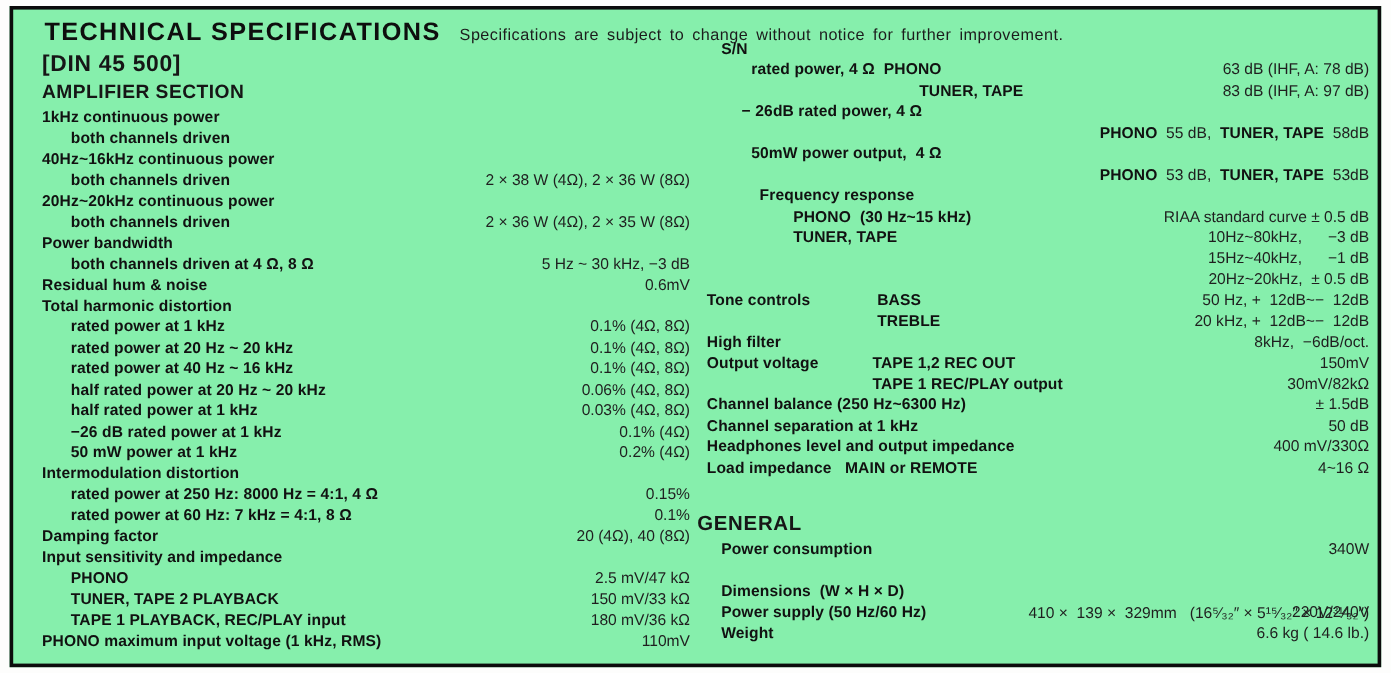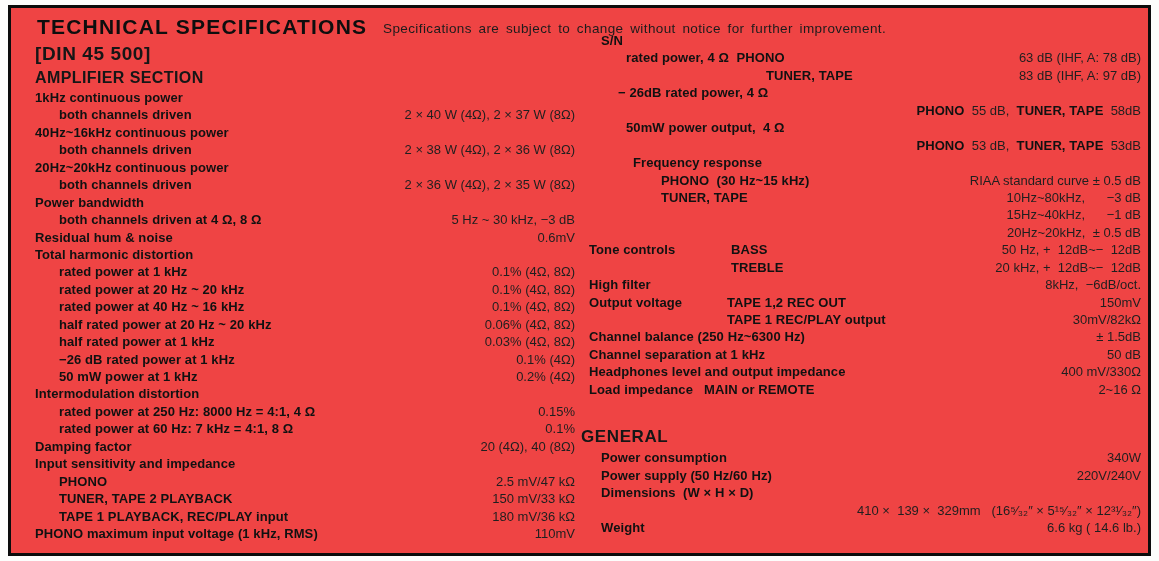--- a/index.html
+++ b/index.html
@@ -1,19 +1,19 @@
 <!DOCTYPE html>
 <html><head>
 <meta charset="utf-8">
 <style>
   html,body{margin:0;padding:0;background:#ffffff;}
   .page{position:relative;width:1159px;height:561px;background:#fdfdfc;
         font-family:"Liberation Sans",sans-serif;color:#161616;overflow:hidden;}
   .frame{position:absolute;left:8px;top:5px;width:1137px;height:545px;
-         border:3px solid #0c0c0c;background:#ef4444;}
+         border:3px solid #0c0c0c;background:#86efac;}
   .title{position:absolute;left:26px;top:7px;font-size:21px;font-weight:700;
          letter-spacing:1.2px;color:#0e0e0e;white-space:pre;}
   .note{position:absolute;left:372px;top:13px;font-size:13.5px;font-weight:400;
         letter-spacing:0.4px;word-spacing:2.5px;color:#1c1c1c;white-space:pre;}
   .leftcol{position:absolute;left:24px;top:33px;width:540px;}
   .rightcol{position:absolute;left:570px;top:24px;width:560px;}
   .din{font-size:19px;font-weight:700;letter-spacing:0.6px;line-height:25px;white-space:pre;}
   .sect{font-size:16px;font-weight:700;letter-spacing:0.4px;line-height:23px;white-space:pre;}
   .general{font-size:17px;font-weight:700;letter-spacing:0.6px;line-height:25px;
            margin-top:26px;white-space:pre;}
@@ -31,21 +31,21 @@
 <div class="page">
   <div class="frame">
     <div class="title">TECHNICAL SPECIFICATIONS</div>
     <div class="note">Specifications are subject to change without notice for further improvement.</div>
 
     <div class="leftcol">
       <div class="din">[DIN 45 500]</div>
       <div class="sect">AMPLIFIER SECTION</div>
       <div class="rows">
           <div class="row"><span class="lbl" style="padding-left: 0px;"><strong>1kHz continuous power</strong></span></div>
-          <div class="row"><span class="lbl" style="padding-left: 24px;"><strong>both channels driven</strong></span><span class="val">2 × 40 W (4Ω), 2 × 37 W (8Ω)</span></div>
+          <div class="row"><span class="lbl" style="padding-left: 24px;"><strong>both channels driven</strong></span></div>
           <div class="row"><span class="lbl" style="padding-left: 0px;"><strong>40Hz~16kHz continuous power</strong></span></div>
           <div class="row"><span class="lbl" style="padding-left: 24px;"><strong>both channels driven</strong></span><span class="val">2 × 38 W (4Ω), 2 × 36 W (8Ω)</span></div>
           <div class="row"><span class="lbl" style="padding-left: 0px;"><strong>20Hz~20kHz continuous power</strong></span></div>
           <div class="row"><span class="lbl" style="padding-left: 24px;"><strong>both channels driven</strong></span><span class="val">2 × 36 W (4Ω), 2 × 35 W (8Ω)</span></div>
           <div class="row"><span class="lbl" style="padding-left: 0px;"><strong>Power bandwidth</strong></span></div>
           <div class="row"><span class="lbl" style="padding-left: 24px;"><strong>both channels driven at 4 Ω, 8 Ω</strong></span><span class="val">5 Hz ~ 30 kHz, −3 dB</span></div>
           <div class="row"><span class="lbl" style="padding-left: 0px;"><strong>Residual hum &amp; noise</strong></span><span class="val">0.6mV</span></div>
           <div class="row"><span class="lbl" style="padding-left: 0px;"><strong>Total harmonic distortion</strong></span></div>
           <div class="row"><span class="lbl" style="padding-left: 24px;"><strong>rated power at 1 kHz</strong></span><span class="val">0.1% (4Ω, 8Ω)</span></div>
           <div class="row"><span class="lbl" style="padding-left: 24px;"><strong>rated power at 20 Hz ~ 20 kHz</strong></span><span class="val">0.1% (4Ω, 8Ω)</span></div>
@@ -81,25 +81,25 @@
           <div class="row"><span class="lbl" style="padding-left: 0px;"></span><span class="val">15Hz~40kHz,      −1 dB</span></div>
           <div class="row"><span class="lbl" style="padding-left: 0px;"></span><span class="val">20Hz~20kHz,  ± 0.5 dB</span></div>
           <div class="row"><span class="lbl" style="padding-left: 8px;"><strong>Tone controls</strong></span><span class="lbl2" style="left: 150px;"><strong>BASS</strong></span><span class="val">50 Hz, +  12dB~−  12dB</span></div>
           <div class="row"><span class="lbl" style="padding-left: 8px;"></span><span class="lbl2" style="left: 150px;"><strong>TREBLE</strong></span><span class="val">20 kHz, +  12dB~−  12dB</span></div>
           <div class="row"><span class="lbl" style="padding-left: 8px;"><strong>High filter</strong></span><span class="val">8kHz,  −6dB/oct.</span></div>
           <div class="row"><span class="lbl" style="padding-left: 8px;"><strong>Output voltage</strong></span><span class="lbl2" style="left: 146px;"><strong>TAPE 1,2 REC OUT</strong></span><span class="val">150mV</span></div>
           <div class="row"><span class="lbl" style="padding-left: 8px;"></span><span class="lbl2" style="left: 146px;"><strong>TAPE 1 REC/PLAY output</strong></span><span class="val">30mV/82kΩ</span></div>
           <div class="row"><span class="lbl" style="padding-left: 8px;"><strong>Channel balance (250 Hz~6300 Hz)</strong></span><span class="val">± 1.5dB</span></div>
           <div class="row"><span class="lbl" style="padding-left: 8px;"><strong>Channel separation at 1 kHz</strong></span><span class="val">50 dB</span></div>
           <div class="row"><span class="lbl" style="padding-left: 8px;"><strong>Headphones level and output impedance</strong></span><span class="val">400 mV/330Ω</span></div>
-          <div class="row"><span class="lbl" style="padding-left: 8px;"><strong>Load impedance   MAIN or REMOTE</strong></span><span class="val">2~16 Ω</span></div>
+          <div class="row"><span class="lbl" style="padding-left: 8px;"><strong>Load impedance   MAIN or REMOTE</strong></span><span class="val">4~16 Ω</span></div>
         </div>
       <div class="general">GENERAL</div>
       <div class="rows">
           <div class="row"><span class="lbl" style="padding-left: 20px;"><strong>Power consumption</strong></span><span class="val">340W</span></div>
-          <div class="row"><span class="lbl" style="padding-left: 20px;"><strong>Power supply (50 Hz/60 Hz)</strong></span><span class="val">220V/240V</span></div>
+          <div class="row"><span class="lbl" style="padding-left: 20px; margin-top: 34px;"><strong>Power supply (50 Hz/60 Hz)</strong></span><span class="val">220V/240V</span></div>
           <div class="row"><span class="lbl" style="padding-left: 20px;"><strong>Dimensions  (W × H × D)</strong></span></div>
           <div class="row"><span class="lbl" style="padding-left: 0px;"></span><span class="val">410 ×  139 ×  329mm   (16⁵⁄₃₂″ × 5¹⁵⁄₃₂″ × 12³¹⁄₃₂″)</span></div>
           <div class="row"><span class="lbl" style="padding-left: 20px;"><strong>Weight</strong></span><span class="val">6.6 kg ( 14.6 lb.)</span></div>
         </div>
     </div>
   </div>
 </div>
 
 </body></html>

